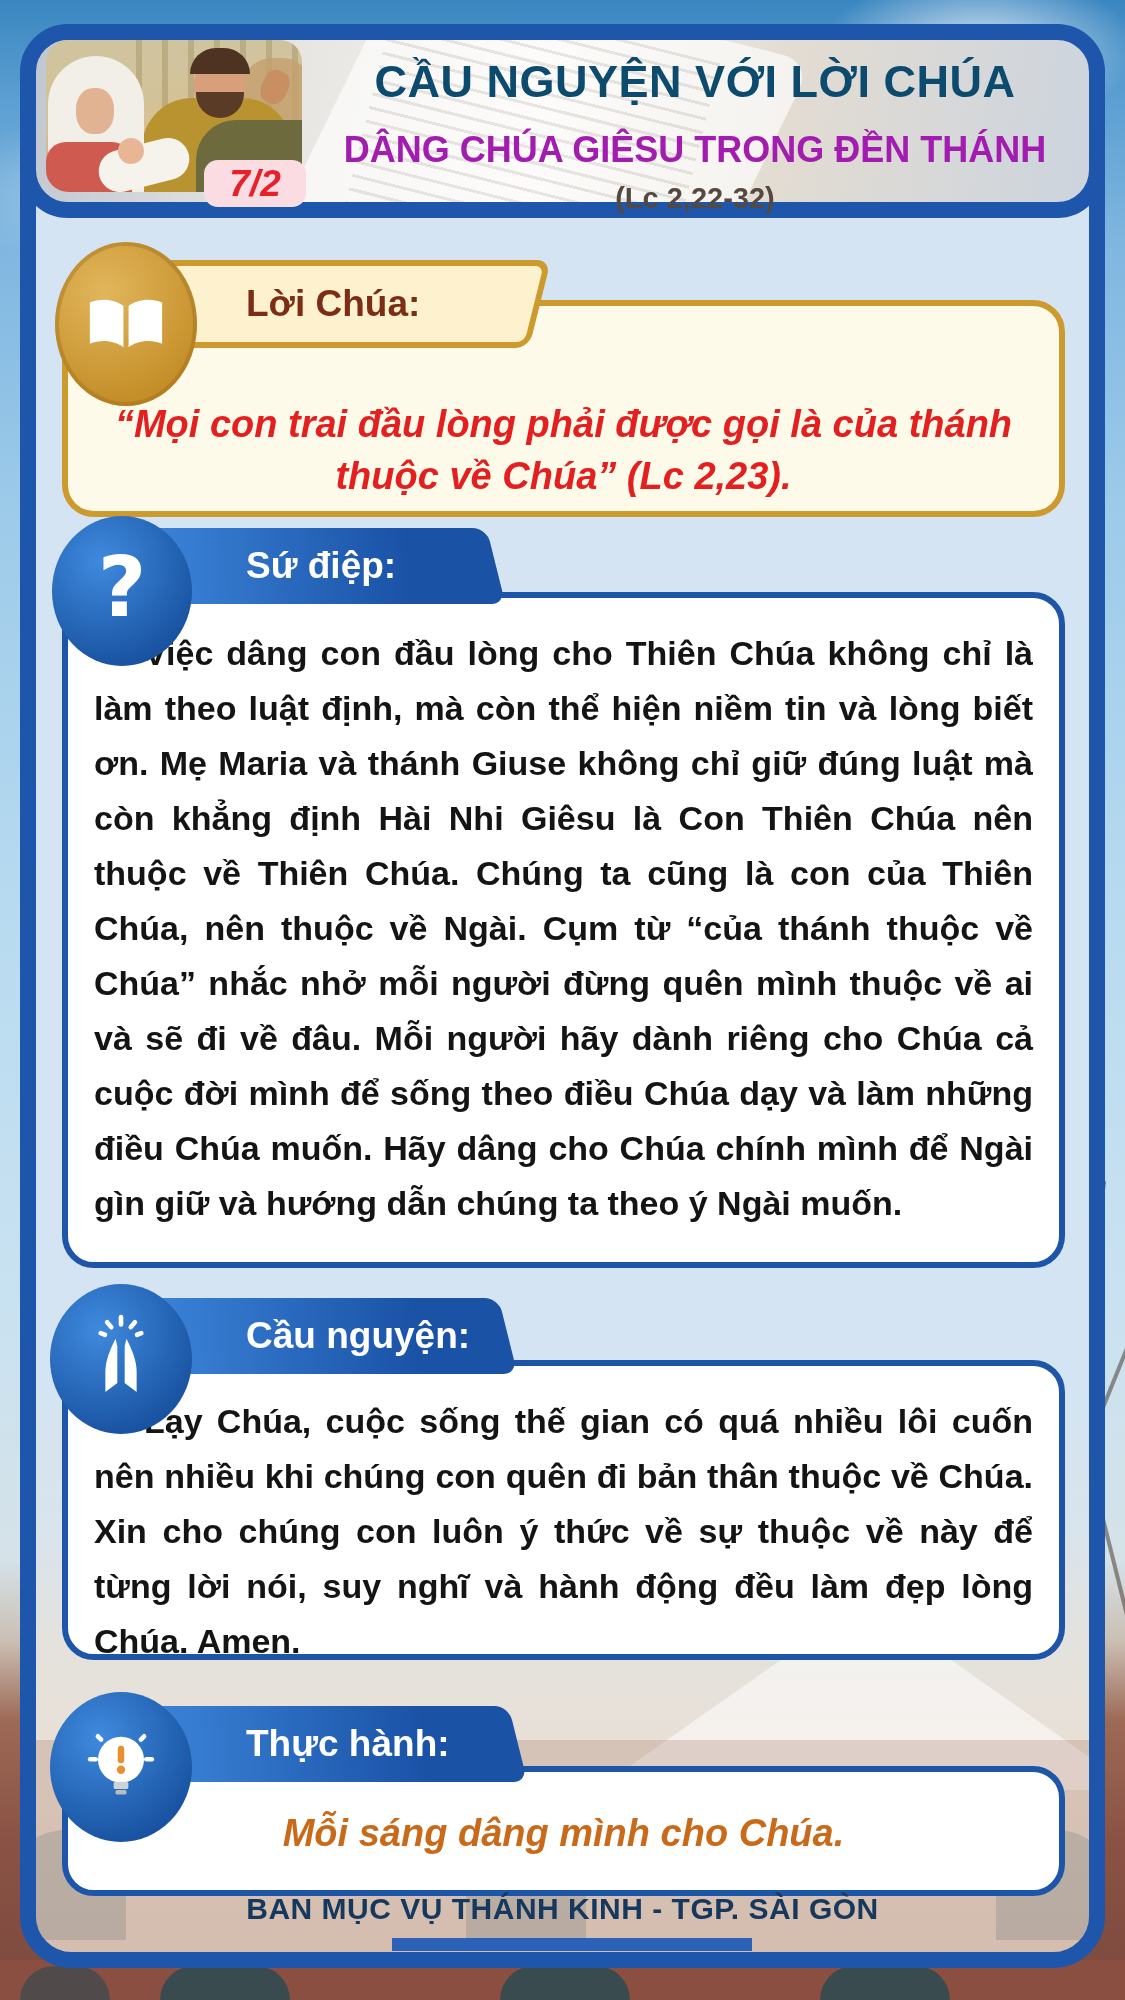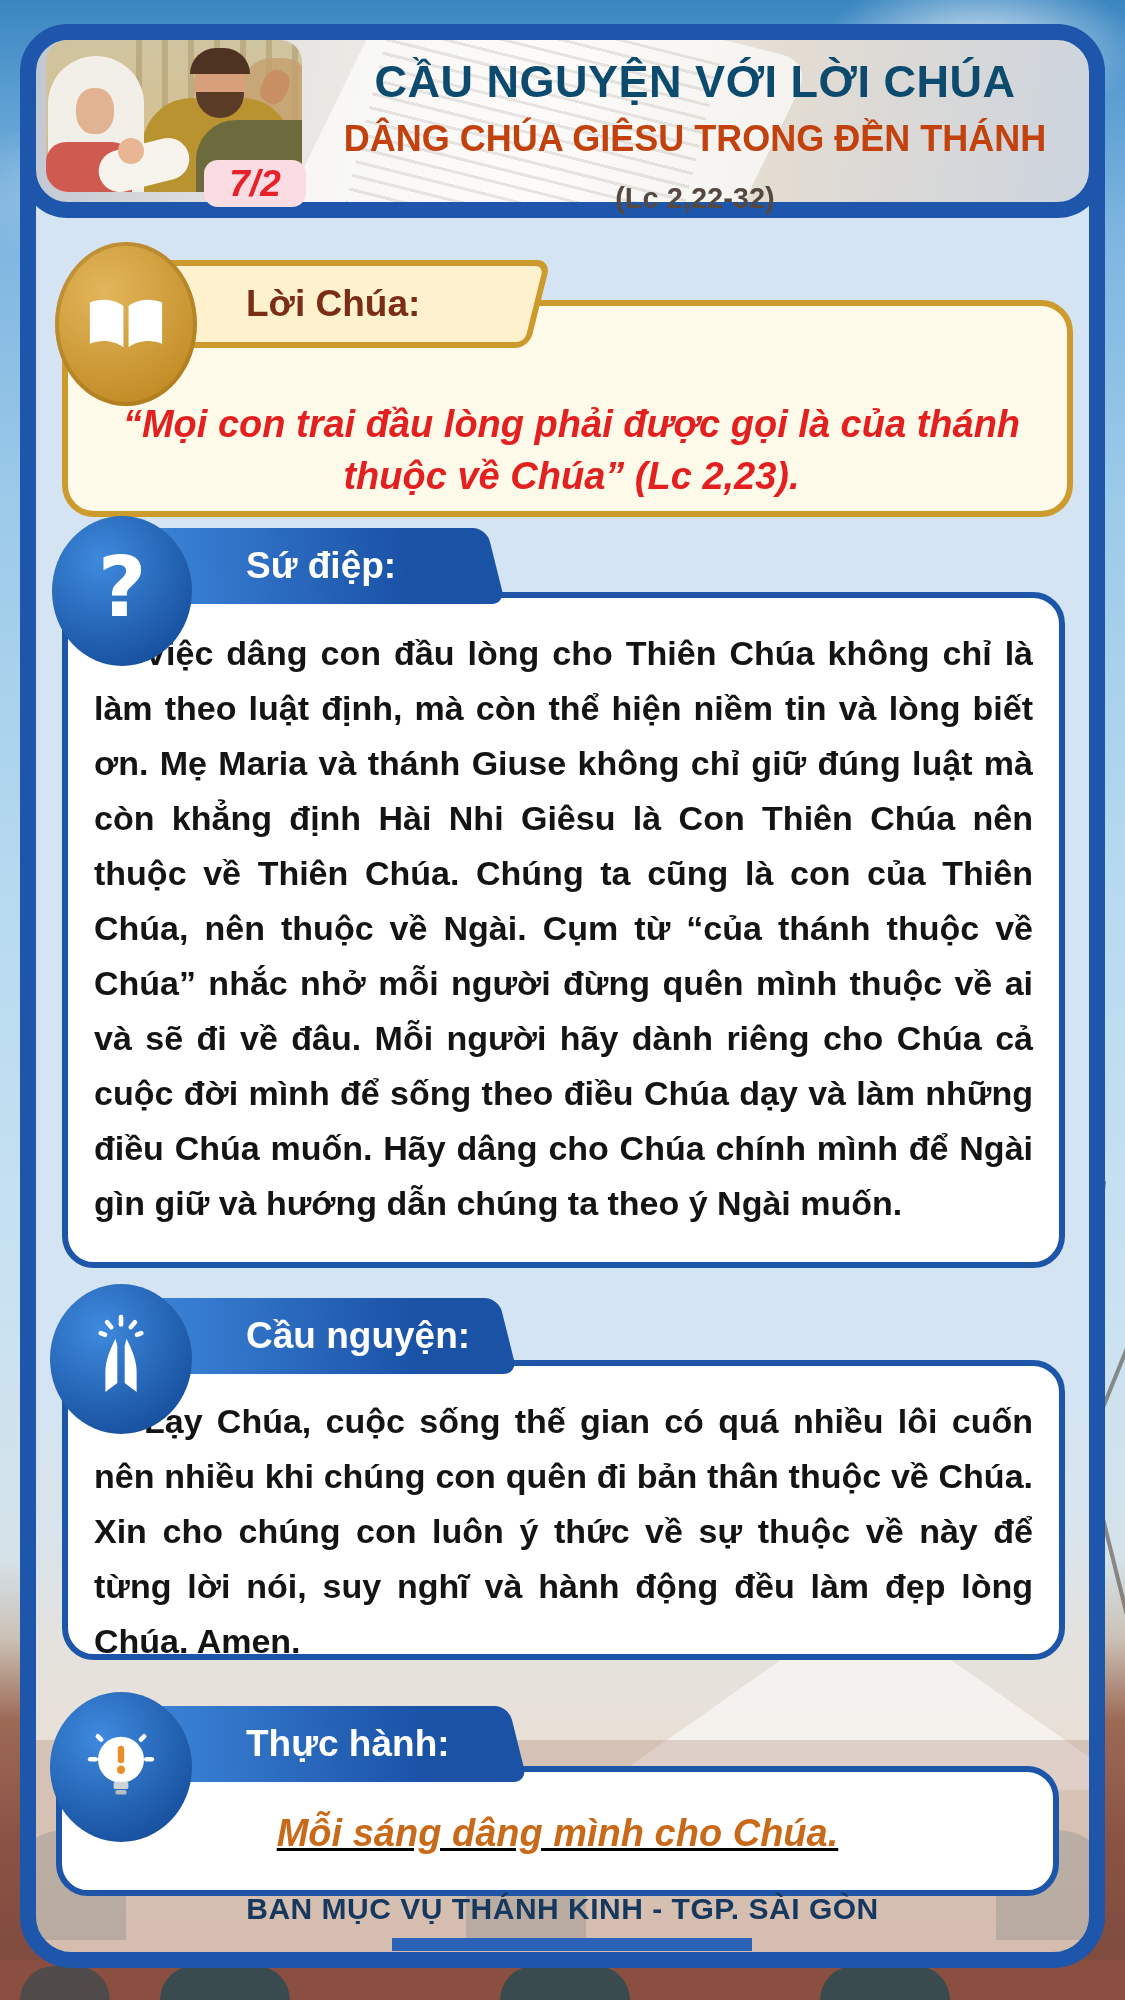--- a/index.html
+++ b/index.html
@@ -57,22 +57,22 @@
   .family .joseph-beard{position:absolute;left:150px;top:52px;width:48px;height:26px;border-radius:0 0 24px 24px;background:#5a3b26;}
   .family .joseph-hand{position:absolute;left:216px;top:30px;width:26px;height:34px;border-radius:40%;background:#c88f63;transform:rotate(25deg);}
   .family .mary-veil{position:absolute;left:2px;top:16px;width:96px;height:150px;border-radius:48px 48px 0 0;background:#f2efe8;}
   .family .mary-face{position:absolute;left:30px;top:48px;width:38px;height:46px;border-radius:45%;background:#e2b393;}
   .family .mary-dress{position:absolute;left:0px;top:102px;width:86px;height:60px;border-radius:20px 20px 0 0;background:#cf5a50;}
   .family .baby{position:absolute;left:52px;top:104px;width:92px;height:42px;border-radius:22px;background:#f6f3ec;transform:rotate(-14deg);}
   .family .baby-face{position:absolute;left:72px;top:98px;width:26px;height:26px;border-radius:50%;background:#e8b694;}
 
   .title{position:absolute;left:300px;top:56px;width:790px;text-align:center;z-index:3;
     font-size:45px;font-weight:bold;color:#0c4a6e;letter-spacing:.5px;}
-  .subtitle{position:absolute;left:300px;top:118px;width:790px;text-align:center;z-index:3;
-    font-size:36px;font-weight:bold;color:#c2410c;}
+  .subtitle{position:absolute;left:300px;top:129px;width:790px;text-align:center;z-index:3;
+    font-size:36px;font-weight:bold;color:#a21caf;}
   .reference{position:absolute;left:300px;top:168px;width:790px;text-align:center;z-index:3;
     font-size:29px;font-weight:bold;color:#554840;margin-top:14px;}
   .badge{position:absolute;left:204px;top:160px;width:102px;height:47px;border-radius:14px;z-index:4;
     background:#fadce2;color:#e62129;font-size:37px;font-weight:bold;font-style:italic;
     text-align:center;line-height:47px;}
 
   .circle{position:absolute;z-index:6;border-radius:50%;display:flex;align-items:center;justify-content:center;}
   .circle.gold{background:radial-gradient(circle at 35% 30%,#e2b65c,#c28c25 80%);box-shadow:inset 0 0 0 4px rgba(150,100,20,.35);}
   .circle.blue{background:radial-gradient(circle at 35% 30%,#3f8ade,#17509e 80%);}
 
@@ -146,21 +146,21 @@
 </div>
 
 <div class="title">CẦU NGUYỆN VỚI LỜI CHÚA</div>
 <div class="subtitle">DÂNG CHÚA GIÊSU TRONG ĐỀN THÁNH</div>
 <div class="reference">(Lc 2,22-32)</div>
 <div class="badge">7/2</div>
 
 <div class="tab gold-tab" style="left:128px;top:260px;width:400px;">
   <span class="lbl">Lời Chúa:</span>
 </div>
-<div class="box cream" style="left:62px;top:300px;width:991px;height:205px;padding-left:8px;">
+<div class="box cream" style="left:62px;top:300px;width:991px;height:205px;">
   <p class="quote-text">“Mọi con trai đầu lòng phải được gọi là của thánh thuộc về Chúa” (Lc 2,23).</p>
 </div>
 <div class="circle gold" style="left:55px;top:242px;width:142px;height:164px;">
   <svg width="86" height="62" viewBox="0 0 100 70">
     <path d="M8 10 C22 4 38 7 47 14 L47 62 C38 55 22 52 8 58 Z" fill="#ffffff"></path>
     <path d="M92 10 C78 4 62 7 53 14 L53 62 C62 55 78 52 92 58 Z" fill="#ffffff"></path>
   </svg>
 </div>
 
 <div class="tab blue-tab" style="left:128px;top:528px;width:368px;">
@@ -187,21 +187,21 @@
     <rect x="47.5" y="4" width="5" height="10" rx="2.5" fill="#fff" transform="rotate(-70 50 30)"></rect>
     <rect x="47.5" y="4" width="5" height="10" rx="2.5" fill="#fff" transform="rotate(70 50 30)"></rect>
     <path d="M44 28 C38 40 33 52 33 64 L33 86 L46 76 L46 36 Z" fill="#ffffff"></path>
     <path d="M56 28 C62 40 67 52 67 64 L67 86 L54 76 L54 36 Z" fill="#ffffff"></path>
   </svg>
 </div>
 
 <div class="tab blue-tab" style="left:128px;top:1706px;width:390px;">
   <span class="lbl">Thực hành:</span>
 </div>
-<div class="box" style="left:56px;top:1766px;width:991px;height:118px;text-decoration:underline;">
+<div class="box" style="left:62px;top:1766px;width:991px;height:118px;">
   <p class="practice-text">Mỗi sáng dâng mình cho Chúa.</p>
 </div>
 <div class="circle blue" style="left:50px;top:1692px;width:142px;height:150px;">
   <svg width="92" height="92" viewBox="0 0 100 100">
     <circle cx="50" cy="42" r="25" fill="#ffffff"></circle>
     <rect x="46.5" y="27" width="7" height="19" rx="3.5" fill="#e8912c"></rect>
     <circle cx="50" cy="53" r="4.5" fill="#e8912c"></circle>
     <rect x="42" y="66" width="16" height="8" rx="2" fill="#cfd2d6"></rect>
     <rect x="44" y="75" width="12" height="5" rx="2" fill="#b9bcc0"></rect>
     <rect x="14" y="39" width="11" height="5" rx="2.5" fill="#ffffff"></rect>

